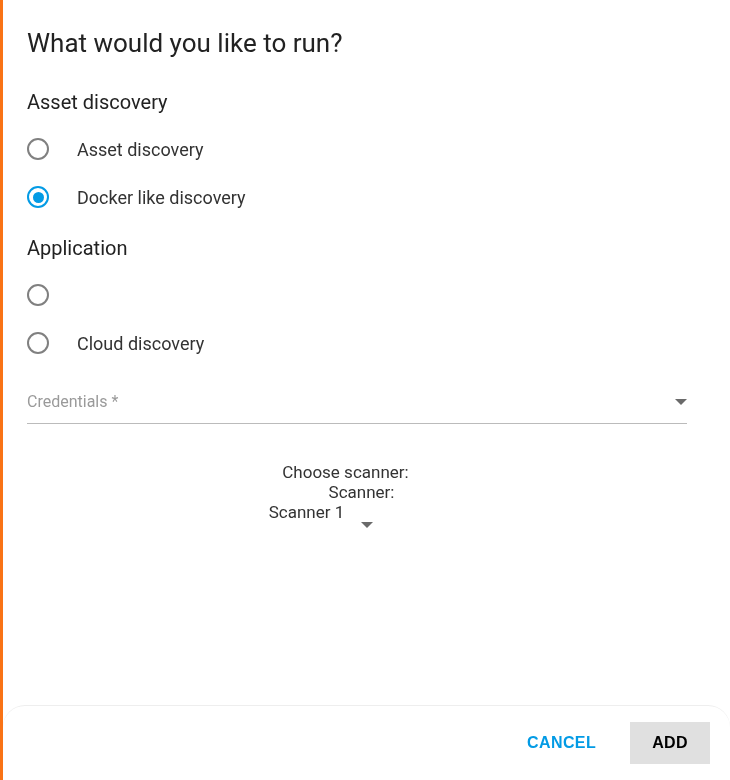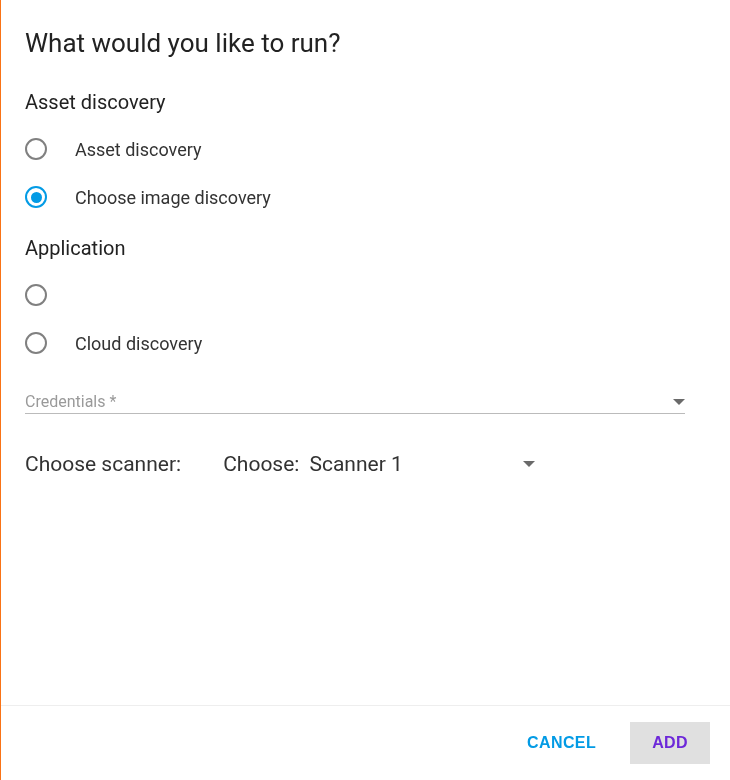--- a/index.html
+++ b/index.html
@@ -10,21 +10,21 @@
     body {
       font-family: -apple-system, BlinkMacSystemFont, 'Segoe UI', Roboto, Arial, sans-serif;
       background: #fff;
       width: 730px;
       height: 780px;
       position: relative;
       color: #333;
     }
     .dialog-container {
       padding: 28px 24px 0 24px;
-      border-left: 1px solid #f97316;
+      border-left: 3px solid #f97316;
       height: 100%;
       position: relative;
     }
     .dialog-title {
       font-size: 26px;
       font-weight: 400;
       color: #222;
       margin-bottom: 32px;
     }
     .section-heading {
@@ -66,43 +66,44 @@
     }
     .radio-label {
       font-size: 18px;
       color: #333;
     }
     .credentials-field {
       margin-top: 38px;
       margin-bottom: 38px;
       position: relative;
       border-bottom: 1px solid #bbb;
-      padding-bottom: 2px;
+      padding-bottom: 12px;
       display: flex;
       justify-content: space-between;
       align-items: center;
       width: 660px;
     }
     .credentials-label {
       font-size: 16px;
       color: #9a9a9a;
     }
     .dropdown-caret {
       width: 0;
       height: 0;
       border-left: 6px solid transparent;
       border-right: 6px solid transparent;
       border-top: 6px solid #6a6a6a;
     }
     .scanner-row {
       display: flex;
       align-items: center;
       margin-top: 8px;
-      font-size: 21px;
+      font-size: 17px;
       color: #333;
+      flex-direction: column;
     }
     .scanner-label {
       margin-right: 42px;
     }
     .scanner-select-label {
       margin-right: 10px;
     }
     .scanner-value {
       margin-right: 120px;
       font-family: inherit;
@@ -119,34 +120,35 @@
       position: absolute;
       bottom: 0;
       left: 0;
       right: 0;
       border-top: 1px solid #eee;
       padding: 16px 20px;
       display: flex;
       justify-content: flex-end;
       align-items: center;
       gap: 20px;
+      border-radius: 22px;
     }
     .btn-cancel {
       color: #039be5;
       font-weight: 600;
       font-size: 16px;
       letter-spacing: 0.4px;
       padding: 10px 14px;
       border: none;
       background: transparent;
       cursor: pointer;
     }
     .btn-add {
       background: #e0e0e0;
-      color: #6d28d9;
+      color: #000000;
       font-weight: 600;
       font-size: 16px;
       letter-spacing: 0.4px;
       padding: 12px 22px;
       border: none;
       cursor: pointer;
     }
   </style>
 </head>
 <body>
@@ -155,21 +157,21 @@
   <h1 class="dialog-title">What would you like to run?</h1>
 
   <h2 class="section-heading">Asset discovery</h2>
   <div class="radio-group">
     <div class="radio-item">
       <span class="radio-circle"></span>
       <span class="radio-label">Asset discovery</span>
     </div>
     <div class="radio-item">
       <span class="radio-circle selected"></span>
-      <span class="radio-label">Choose image discovery</span>
+      <span class="radio-label">Docker like discovery</span>
     </div>
   </div>
 
   <h2 class="section-heading">Application</h2>
   <div class="radio-group">
     <div class="radio-item">
       <span class="radio-circle"></span>
     </div>
     <div class="radio-item">
       <span class="radio-circle"></span>
@@ -177,21 +179,21 @@
     </div>
   </div>
 
   <div class="credentials-field">
     <span class="credentials-label">Credentials *</span>
     <span class="dropdown-caret"></span>
   </div>
 
   <div class="scanner-row">
     <span class="scanner-label">Choose scanner:</span>
-    <span class="scanner-select-label">Choose:</span>
+    <span class="scanner-select-label">Scanner:</span>
     <span class="scanner-value">Scanner 1</span>
     <span class="dropdown-caret2"></span>
   </div>
 
   <div class="dialog-actions">
     <button class="btn-cancel">CANCEL</button>
     <button class="btn-add">ADD</button>
   </div>
 </div>
 

